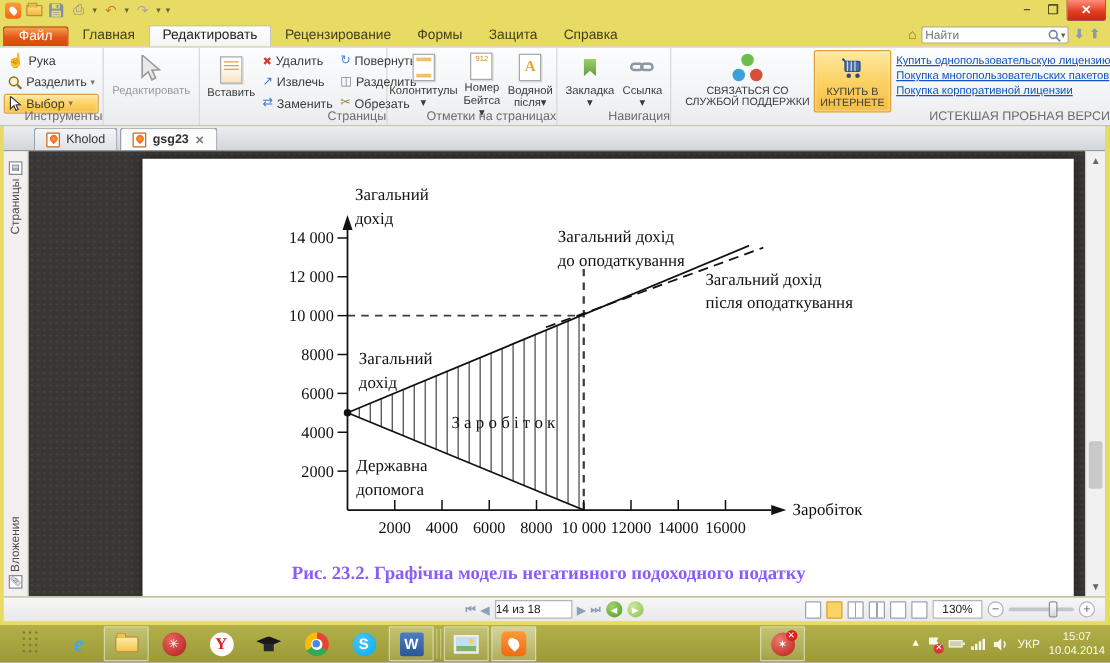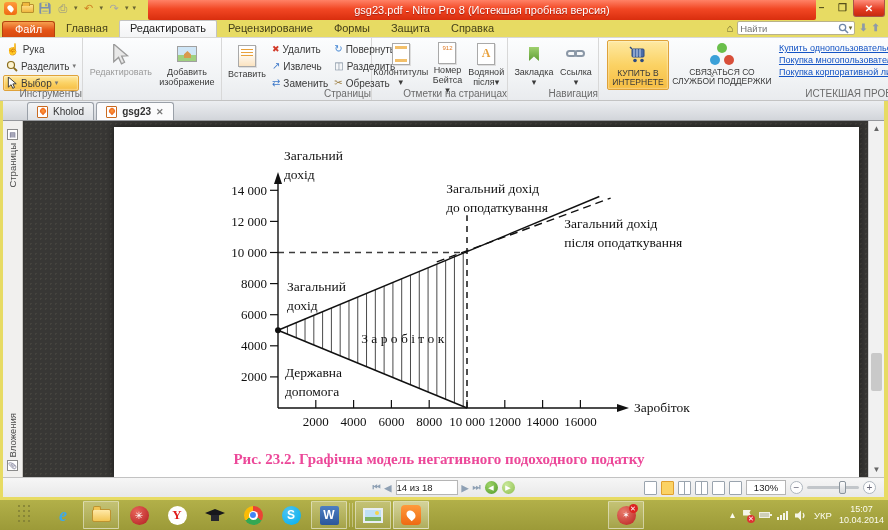--- a/index.html
+++ b/index.html
@@ -69,21 +69,21 @@
   .tab-close{font-size:9px;color:#777}
 
   
   .main{position:absolute;top:121px;left:3px;right:4px;height:356px;display:flex}
   .side-strip{width:20px;background:#f1f0ee;border-right:1px solid #c9c7c3;position:relative}
   .vtab{position:absolute;left:0;width:19px;display:flex;flex-direction:column;align-items:center;gap:3px;color:#4a4a4a}
   .vtab .vtxt{writing-mode:vertical-rl;transform:rotate(180deg);font-size:9.5px}
   .vtab .vico{width:11px;height:11px;border:1px solid #8a8a8a;background:#fff;font-size:7px;line-height:10px;text-align:center;color:#557}
   .canvas{flex:1;position:relative;background:#383735;background-image:radial-gradient(#45433e 1px,transparent 1px);background-size:5px 5px;overflow:hidden}
   .page{position:absolute;left:91px;top:6px;width:745px;height:350px;background:#fff;box-shadow:0 0 8px rgba(0,0,0,.55)}
-  .caption{position:absolute;left:15px;top:324px;width:620px;text-align:center;font-family:"Liberation Serif",serif;font-weight:bold;font-size:15px;color:#ec4899}
+  .caption{position:absolute;left:15px;top:324px;width:620px;text-align:center;font-family:"Liberation Serif",serif;font-weight:bold;font-size:15px;color:#8b5cf6}
   .scrollbar{width:16px;background:#f1f1f1;border-left:1px solid #cfcfcf;position:relative}
   .sb-arrow{position:absolute;left:0;width:15px;height:15px;text-align:center;font-size:8px;color:#666;line-height:15px}
   .sb-thumb{position:absolute;left:2px;width:11px;height:38px;background:#c9c9c9;border-radius:2px;top:232px}
   .tick{font-family:"Liberation Serif",serif;font-size:13px;fill:#111}
   .anno{font-family:"Liberation Serif",serif;font-size:13.5px;fill:#111}
   .axis-label{font-family:"Liberation Serif",serif;font-size:13.5px;fill:#111}
 
   
   .statusbar{position:absolute;left:3px;right:4px;top:477px;height:20px;background:linear-gradient(#f6f6f6,#e9e9e9);border-top:1px solid #c2c2c2;display:flex;align-items:center}
   .nav-cluster{position:absolute;left:50%;transform:translateX(-50%);display:flex;align-items:center;gap:4px}
@@ -131,23 +131,20 @@
       <span class="folder-ico"></span>
       <span class="ico" style="color:#7d8fae">💾︎</span>
       <span class="ico" style="color:#8a8a8a">⎙</span>
         <span class="caret">▾</span>
       <span class="ico" style="color:#cf7f22">↶</span>
         <span class="caret">▾</span>
       <span class="ico" style="color:#a5a5a5">↷</span>
         <span class="caret">▾</span>
       <span class="caret">▾</span>
     </div>
-    <div class="title-band">
-      <span class="title-text">gsg23.pdf - Nitro Pro 8 (Истекшая пробная версия)</span>
-    </div>
     <div class="winbtns">
       <span class="winbtn">–</span>
       <span class="winbtn">❐</span>
       <span class="winbtn close">✕</span>
     </div>
   </div>
 
   <div class="menubar" id="menu-tabs">
       <div class="menu-tab file">Файл</div>
       <div class="menu-tab">Главная</div>
@@ -200,28 +197,20 @@
 
     <div class="rgroup" style="width:206px">
       <div class="bigbtn dim" style="width:70px">
         <span class="icn">
             <svg width="18" height="21" viewBox="0 0 11 13">
               <polygon points="1,0 1,11 4,8.3 5.8,12.3 7.7,11.3 5.9,7.5 9.5,7.3" fill="#e8e8e8" stroke="#9a9a9a" stroke-width="0.8"></polygon>
             </svg>
           </span>
         <span>Редактировать</span>
       </div>
-      <div class="bigbtn" style="width:62px">
-        <span class="icn">
-          <span style="width:20px;height:16px;background:linear-gradient(#cfe6f7 55%,#9fd080 55%);border:1px solid #a0a0a0;position:relative">
-            <i style="position:absolute;left:6px;top:4px;width:7px;height:7px;background:#d99a4e;clip-path:polygon(50% 0,100% 45%,100% 100%,0 100%,0 45%)"></i>
-          </span>
-        </span>
-        <span><span>Добавить</span><br><span>изображение</span></span>
-      </div>
     </div>
 
     <div class="rgroup" style="width:150px">
       <div class="bigbtn" style="width:44px;padding-top:4px">
         <span class="icn">
             <span class="pageicon big" style="background:linear-gradient(#fff 30%,#fbe3c0)">
               <i style="position:absolute;left:2px;right:2px;top:3px;height:1px;background:#e8a13c;box-shadow:0 3px 0 #e8a13c,0 6px 0 #e8a13c"></i>
             </span>
           </span>
         <span>Вставить</span>
@@ -295,43 +284,43 @@
               <i></i>
             </span>
           </span>
         <span>Ссылка</span>
         <span class="cdn">▾</span>
       </div>
       <div class="rgroup-label">Навигация</div>
     </div>
 
     <div class="rgroup" style="flex:1;border-right:none;justify-content:flex-start;padding-left:8px">
+      <div class="bigbtn" style="width:106px">
+        <span class="icn">
+          <span class="support-ico">
+            <b style="left:7px;top:0;background:#6abf4b"></b>
+            <b style="left:0;bottom:0;background:#3aa0d8"></b>
+            <b style="right:0;bottom:0;background:#d84f3a"></b>
+          </span>
+        </span>
+        <span style="font-size:8.5px"><span>СВЯЗАТЬСЯ СО</span><br><span>СЛУЖБОЙ ПОДДЕРЖКИ</span></span>
+      </div>
       <div class="bigbtn hl" style="width:62px">
         <span class="icn">
           <svg class="cart-ico" viewBox="0 0 20 18">
             <rect x="4" y="3" width="12" height="8" rx="1" fill="#4a6da8" stroke="#2c4a80"></rect>
             <line x1="6" y1="3" x2="6" y2="11" stroke="#cdd9ec" stroke-width="1"></line>
             <line x1="9" y1="3" x2="9" y2="11" stroke="#cdd9ec" stroke-width="1"></line>
             <line x1="12" y1="3" x2="12" y2="11" stroke="#cdd9ec" stroke-width="1"></line>
             <line x1="2" y1="1" x2="4" y2="3" stroke="#2c4a80" stroke-width="1.5"></line>
             <circle cx="7" cy="14.5" r="1.8" fill="#2c4a80"></circle>
             <circle cx="14" cy="14.5" r="1.8" fill="#2c4a80"></circle>
           </svg>
         </span>
         <span style="font-size:8.5px"><span>КУПИТЬ В</span><br><span>ИНТЕРНЕТЕ</span></span>
-      </div>
-      <div class="bigbtn" style="width:106px">
-        <span class="icn">
-          <span class="support-ico">
-            <b style="left:7px;top:0;background:#6abf4b"></b>
-            <b style="left:0;bottom:0;background:#3aa0d8"></b>
-            <b style="right:0;bottom:0;background:#d84f3a"></b>
-          </span>
-        </span>
-        <span style="font-size:8.5px"><span>СВЯЗАТЬСЯ СО</span><br><span>СЛУЖБОЙ ПОДДЕРЖКИ</span></span>
       </div>
       <div class="trial-links" id="trial-links">
           <span class="trial-link">Купить однопользовательскую лицензию</span>
           <span class="trial-link">Покупка многопользовательских пакетов</span>
           <span class="trial-link">Покупка корпоративной лицензии</span>
         </div>
       <div class="rgroup-label">ИСТЕКШАЯ ПРОБНАЯ ВЕРСИЯ</div>
     </div>
   </div>
 

